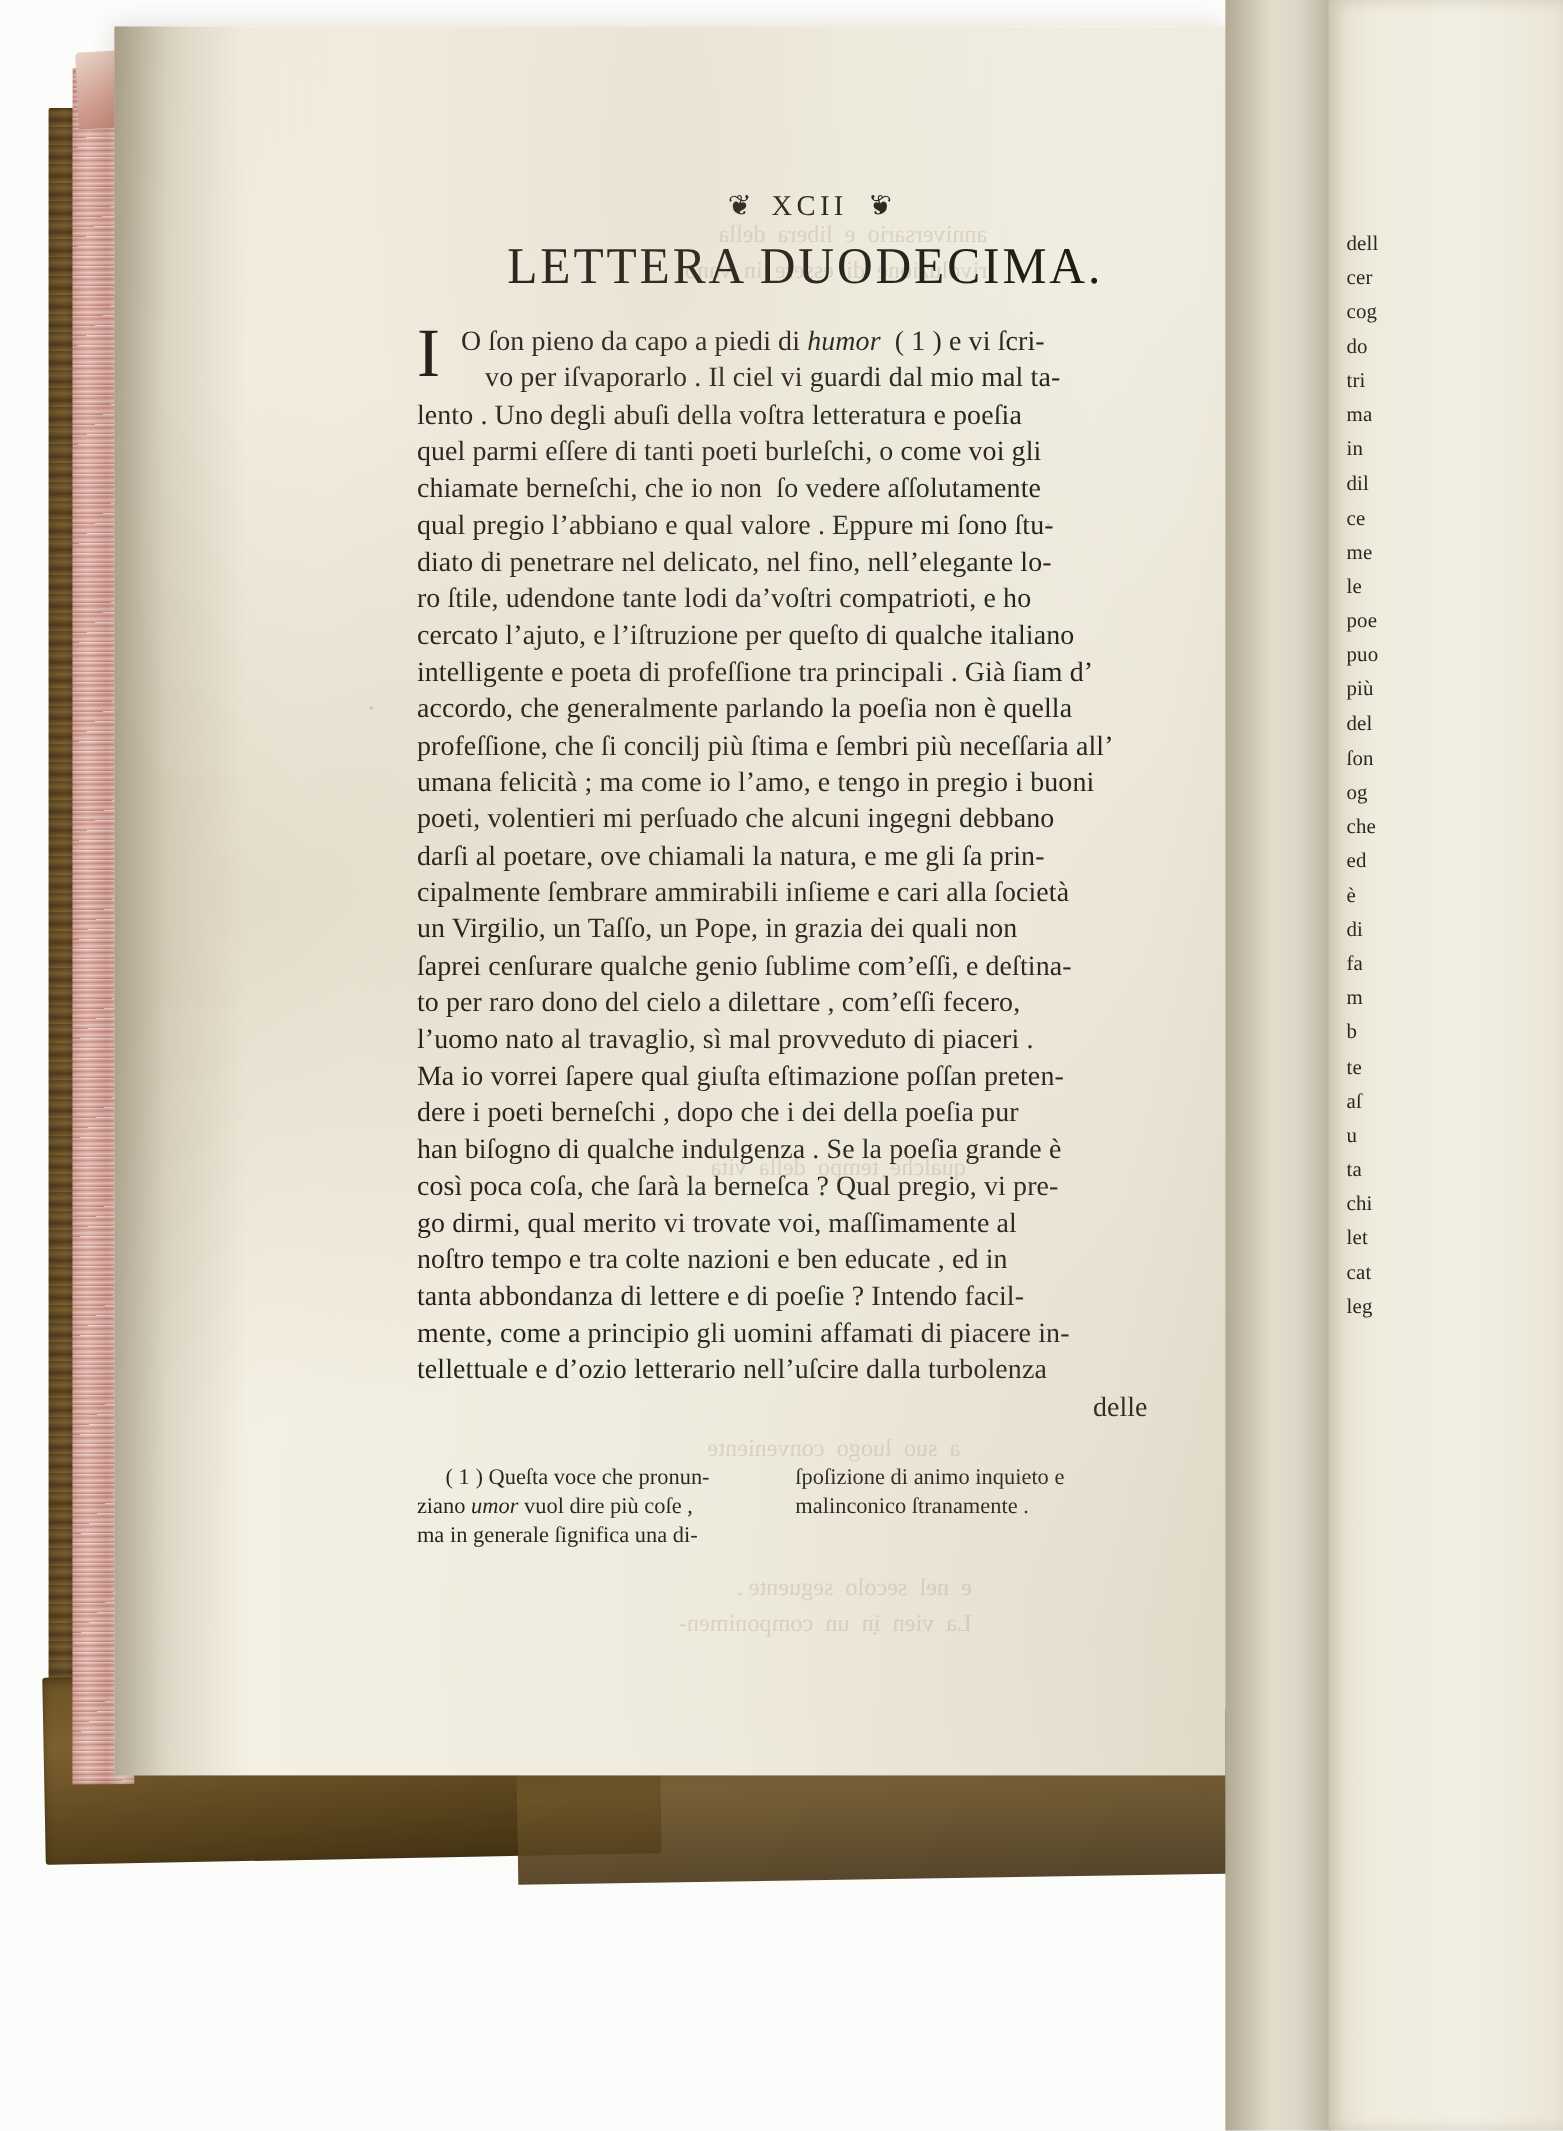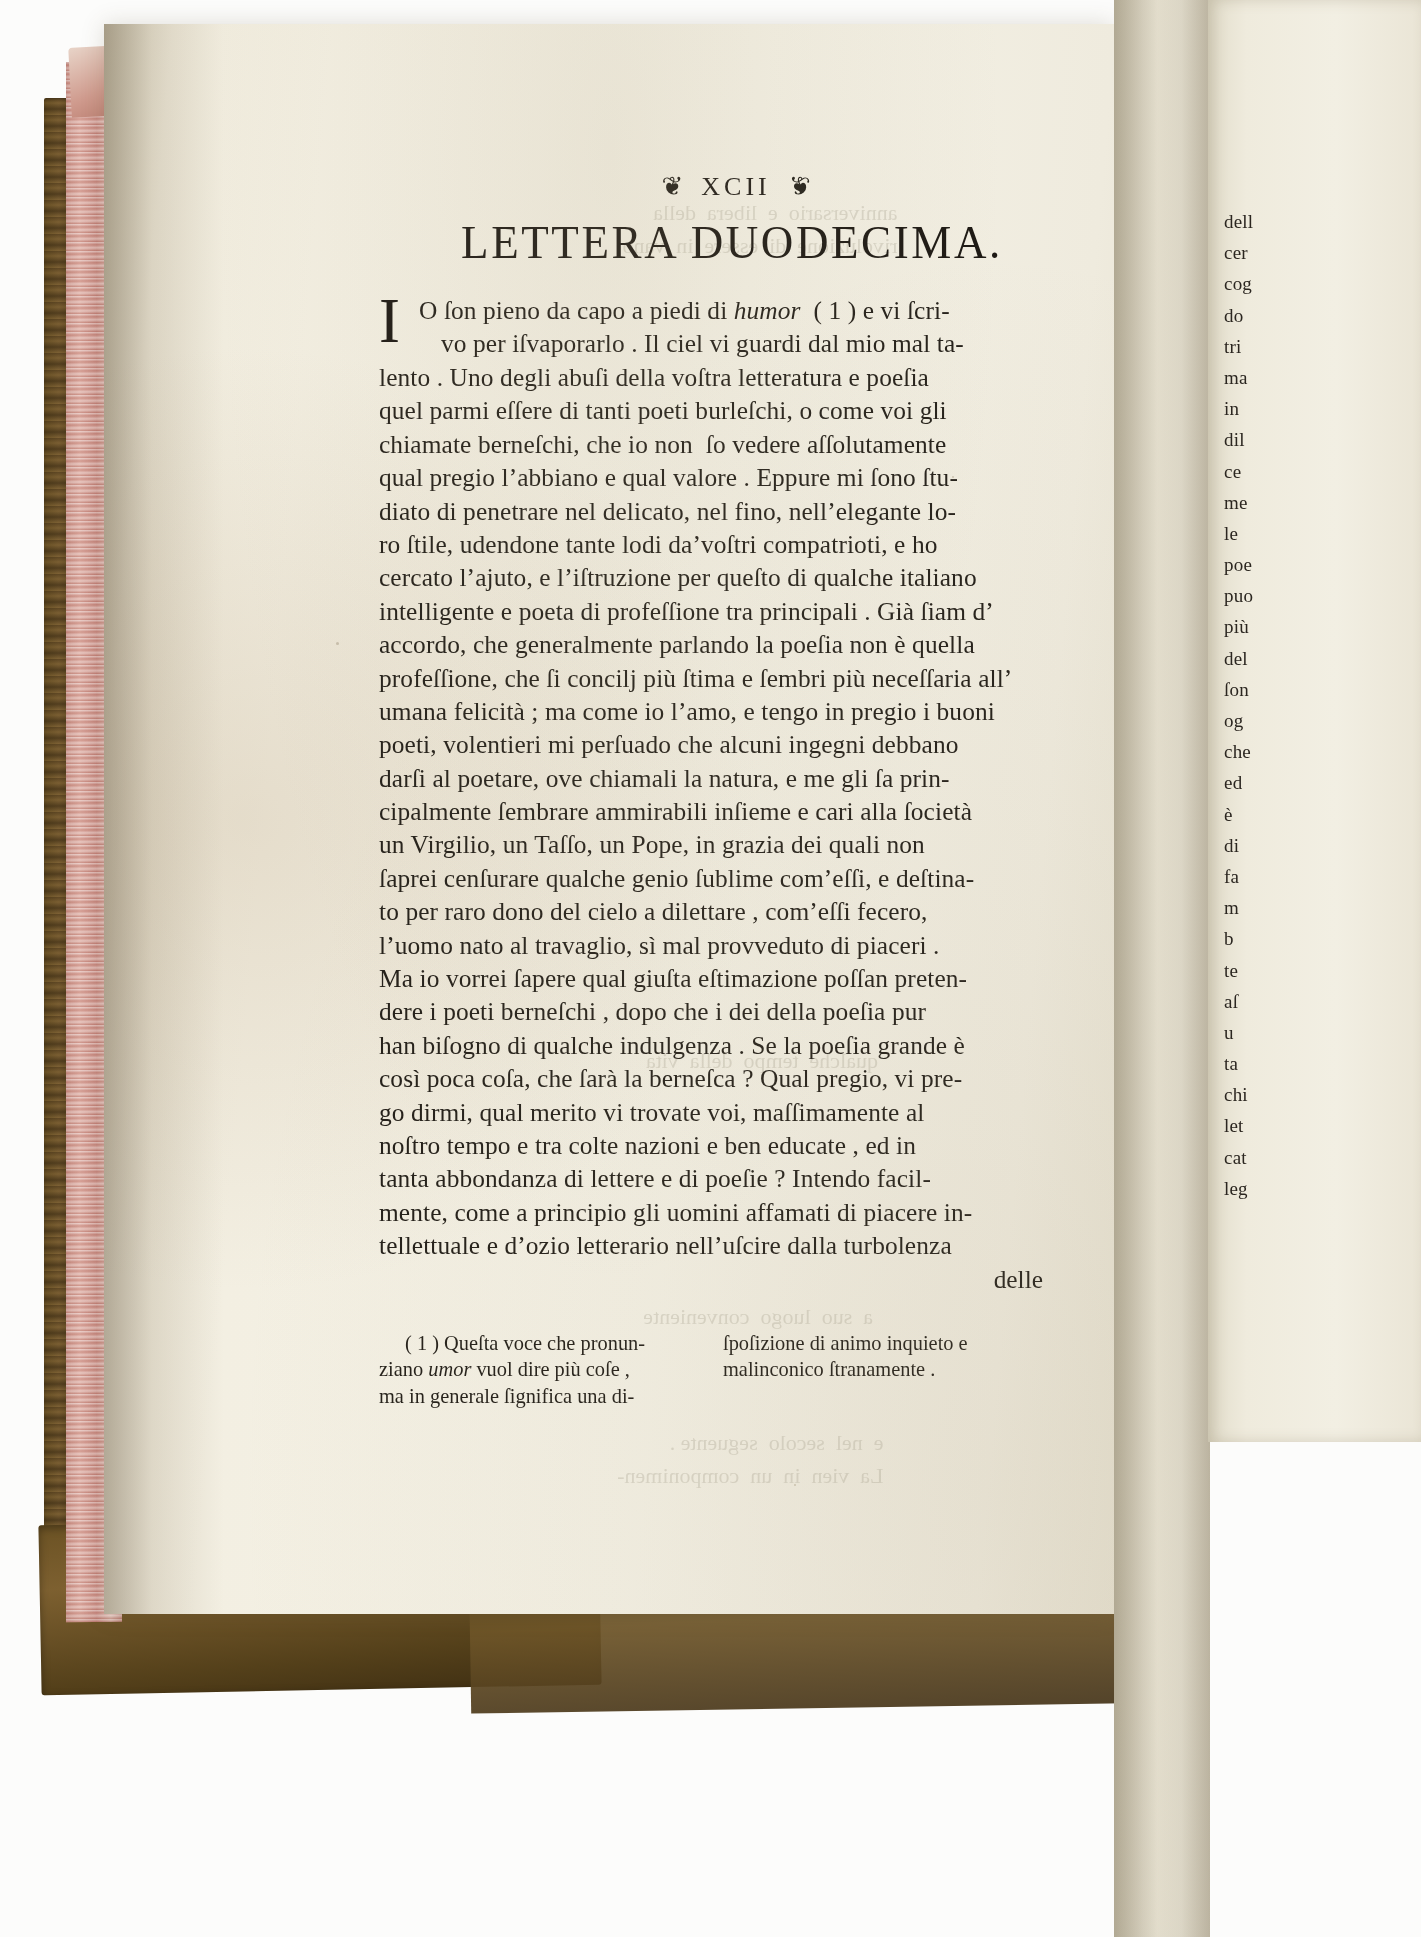--- a/index.html
+++ b/index.html
@@ -133,21 +133,21 @@
     background: linear-gradient(90deg, rgba(86,70,44,.40) 0%, rgba(120,102,70,.16) 40%, rgba(255,255,255,0) 100%);
     pointer-events: none;
   }
 
   
   .page-verso {
     position: absolute;
     left: 1208px;
     top: 0px;
     width: 213px;
-    height: 1442px;
+    height: 1937px;
     background: linear-gradient(90deg, #e2ddcb 0%, #efebdd 18%, #f2efe3 60%, #eae5d6 100%);
     box-shadow: inset 6px 0 14px rgba(110,94,62,.22);
     overflow: hidden;
     text-decoration: underline;
   }
   .verso-col {
     position: absolute;
     left: 16px;
     top: 206px;
     width: 200px;

